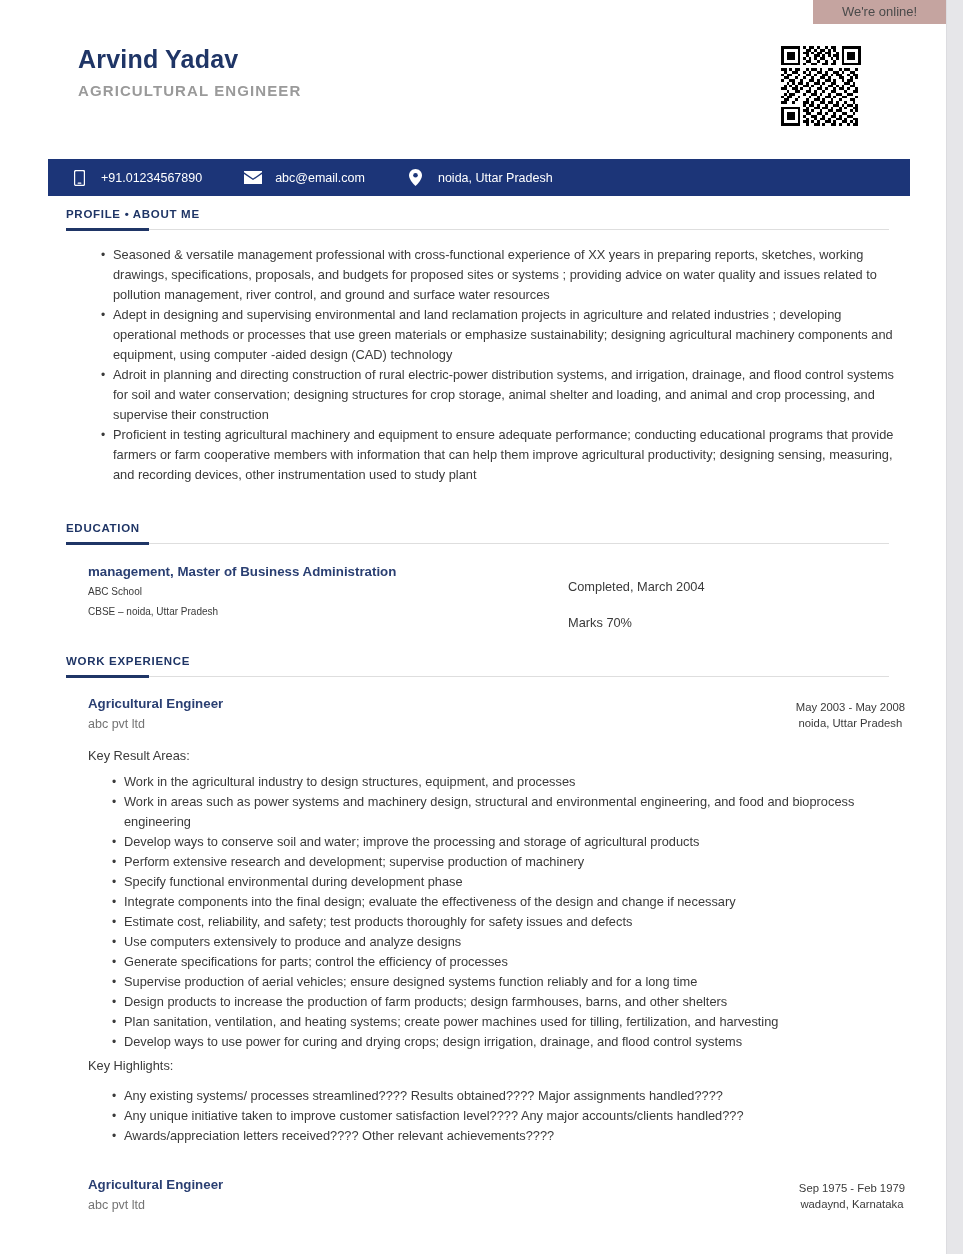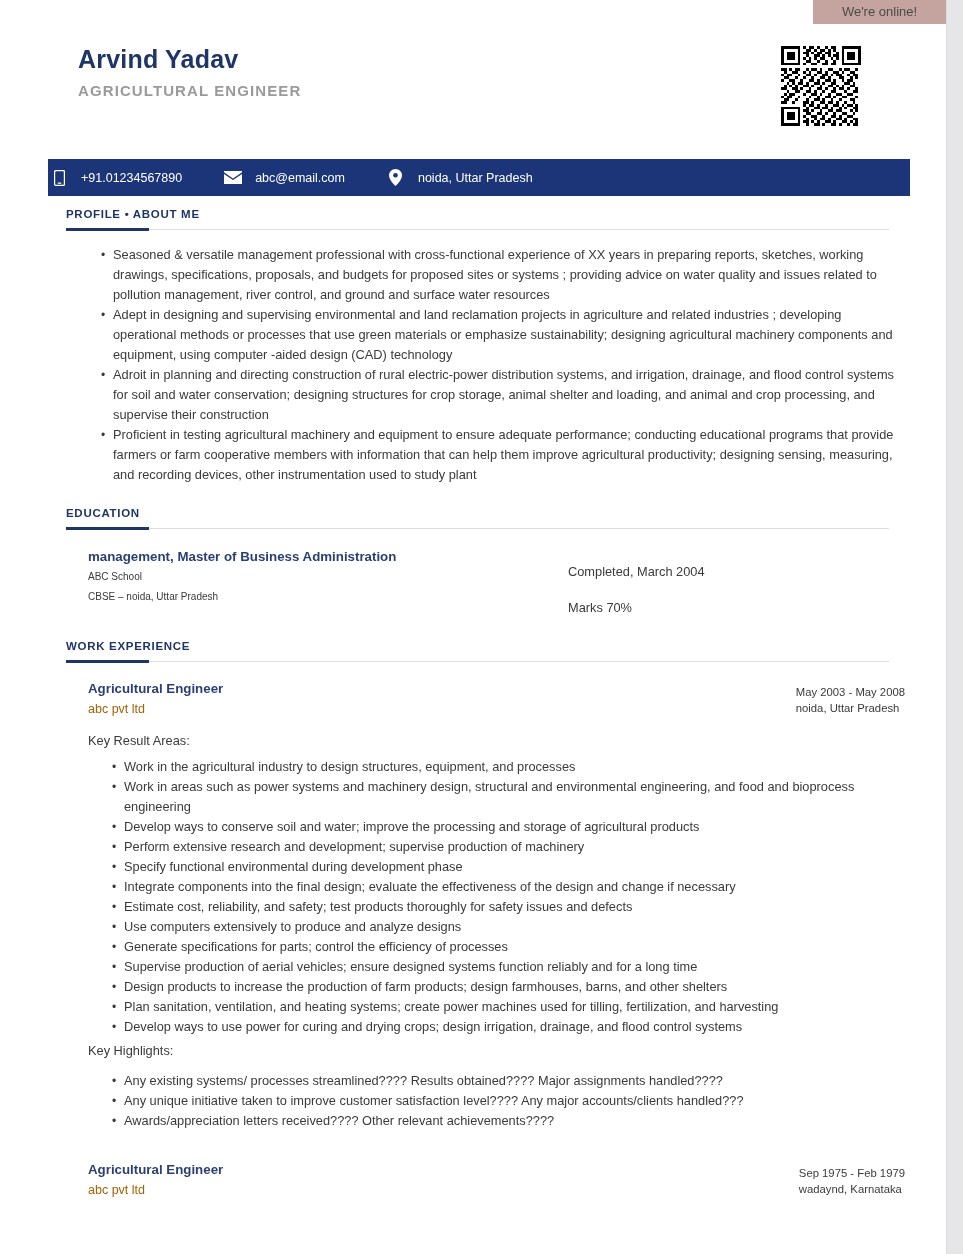--- a/index.html
+++ b/index.html
@@ -82,20 +82,21 @@
   
   .contact-bar {
     position: absolute;
     top: 159px;
     left: 48px;
     width: 862px;
     height: 37px;
     background: #1c3578;
     display: flex;
     align-items: center;
+    padding-left: 20px;
   }
   .contact-item {
     display: flex;
     align-items: center;
     color: #ffffff;
     font-size: 12.5px;
     margin-right: 40px;
   }
   .contact-item .ci-icon {
     width: 22px;
@@ -143,21 +144,21 @@
   }
   ul.bullets li::before {
     content: "\2022";
     position: absolute;
     left: 2px;
     top: -0.5px;
     color: #3a3a3a;
     font-size: 12px;
   }
 
-  .profile-list { margin: 15px 0 0 33px; width: 800px; }
+  .profile-list { margin: 15px 0 15px 33px; width: 800px; }
 
   
   .edu-block { margin-top: 17px; padding-left: 22px; display: flex; }
   .edu-left { width: 480px; }
   .edu-degree {
     font-size: 13.3px;
     font-weight: bold;
     color: #2a3f72;
     line-height: 21px;
   }
@@ -180,24 +181,24 @@
   .job { margin-top: 16px; padding-left: 22px; }
   .job-row { display: flex; justify-content: space-between; align-items: flex-start; }
   .job-role {
     font-size: 13.3px;
     font-weight: bold;
     color: #2a3f72;
     line-height: 21px;
   }
   .job-company {
     font-size: 12.5px;
-    color: #a16207;
+    color: #737373;
     line-height: 20px;
   }
-  .job-meta { text-align: left; padding-top: 6px; }
+  .job-meta { text-align: center; padding-top: 6px; }
   .job-meta div {
     font-size: 11.3px;
     color: #3a3a3a;
     line-height: 16px;
   }
   .kr-label {
     margin-top: 12px;
     font-size: 12.8px;
     color: #3a3a3a;
     line-height: 20px;

